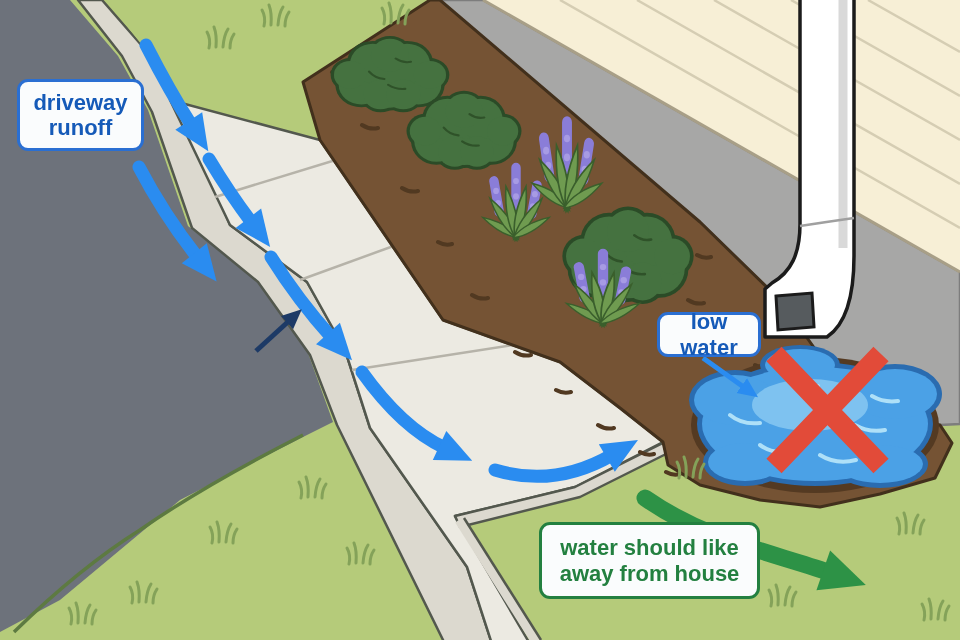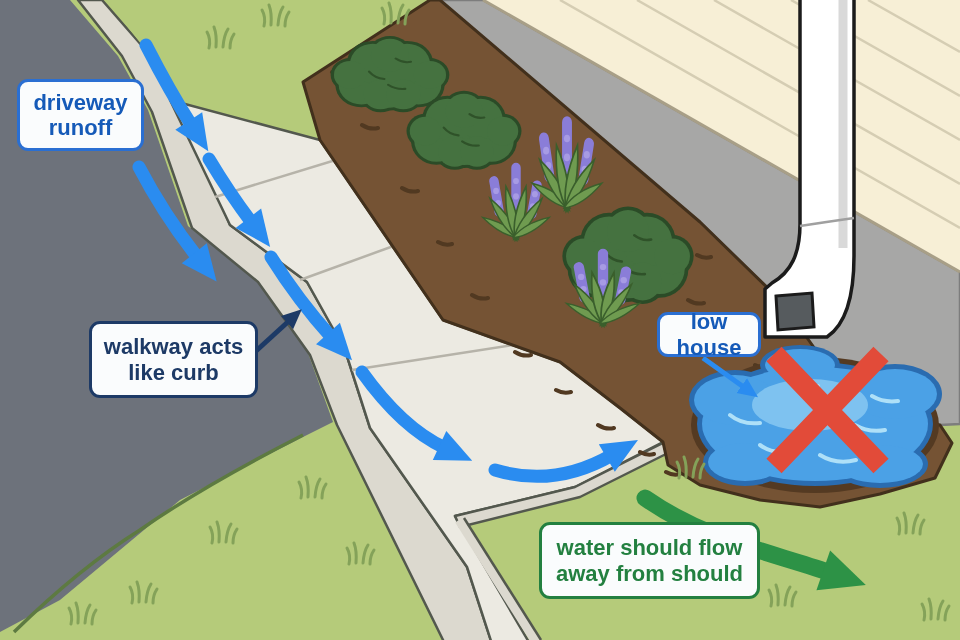--- a/index.html
+++ b/index.html
@@ -237,22 +237,19 @@
 
   <path class="green-arrow" marker-end="url(#m-green)" d="M645,498 C705,540 770,552 828,572"></path>
 
   <path class="conn-navy" marker-end="url(#m-navy)" d="M256,351 L290,320"></path>
   <path class="conn-blue" marker-end="url(#m-bluesm)" d="M703,358 L745,388"></path>
 </svg>
 
 <div class="callout blue" id="cb-driveway">
   <span>driveway runoff</span>
 </div>
-<div class="callout navy" id="cb-walkway">
-  <span>walkway acts like curb</span>
-</div>
 <div class="callout blue" id="cb-low">
-  <span>low house</span>
+  <span>low water</span>
 </div>
 <div class="callout green" id="cb-green">
-  <span>water should flow away from should</span>
+  <span>water should like away from house</span>
 </div>
 </div>
 
 </body></html>

